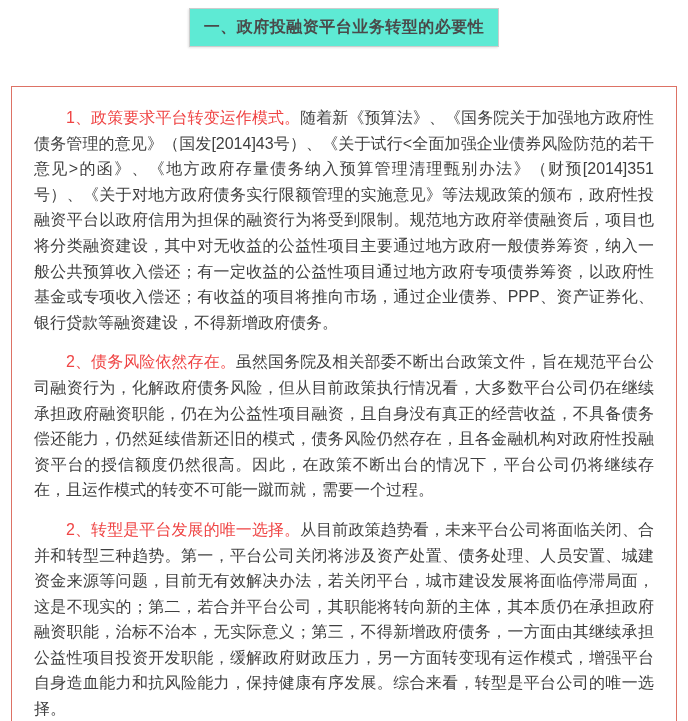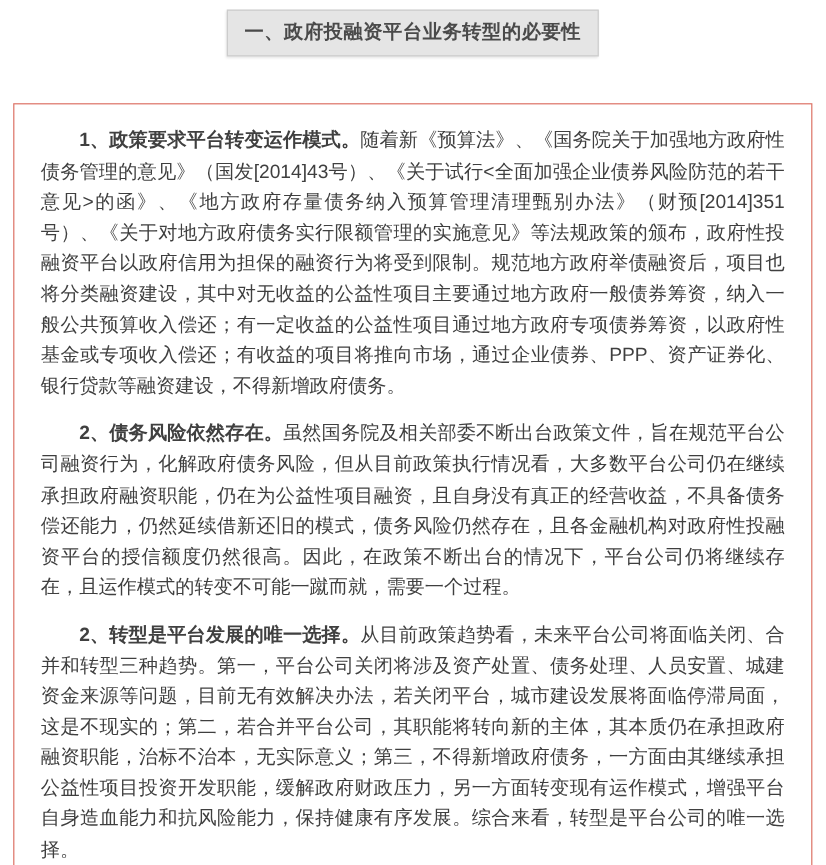--- a/index.html
+++ b/index.html
@@ -20,21 +20,21 @@
     width:688px;
     height:721px;
     position:relative;
   }
   .title-box{
     margin:8px auto 0 auto;
     width:fit-content;
     border:1px solid var(--title-border);
     box-shadow:-1px 1px 2px rgba(0,0,0,0.10);
     padding:8px 14px;
-    background:#e5e5e5;
+    background:#5eead4;
   }
   .title-box h1{
     margin:0;
     font-size:16px;
     font-weight:600;
     color:#4a4a4a;
     letter-spacing:0.5px;
     white-space:nowrap;
   }
   .content-box{
@@ -47,22 +47,22 @@
   .para{
     margin:0 0 14px 0;
     font-size:16px;
     line-height:1.6;
     text-align:justify;
     text-indent:2em;
     color:var(--text);
   }
   .para:last-child{margin-bottom:0;}
   .para strong{
-    font-weight:bold;
-    color:#404040;
+    font-weight:normal;
+    color:#ef4444;
   }
 </style>
 </head>
 <body>
 
 <div class="page">
 
   <div class="title-box">
     <h1>一、政府投融资平台业务转型的必要性</h1>
   </div>

